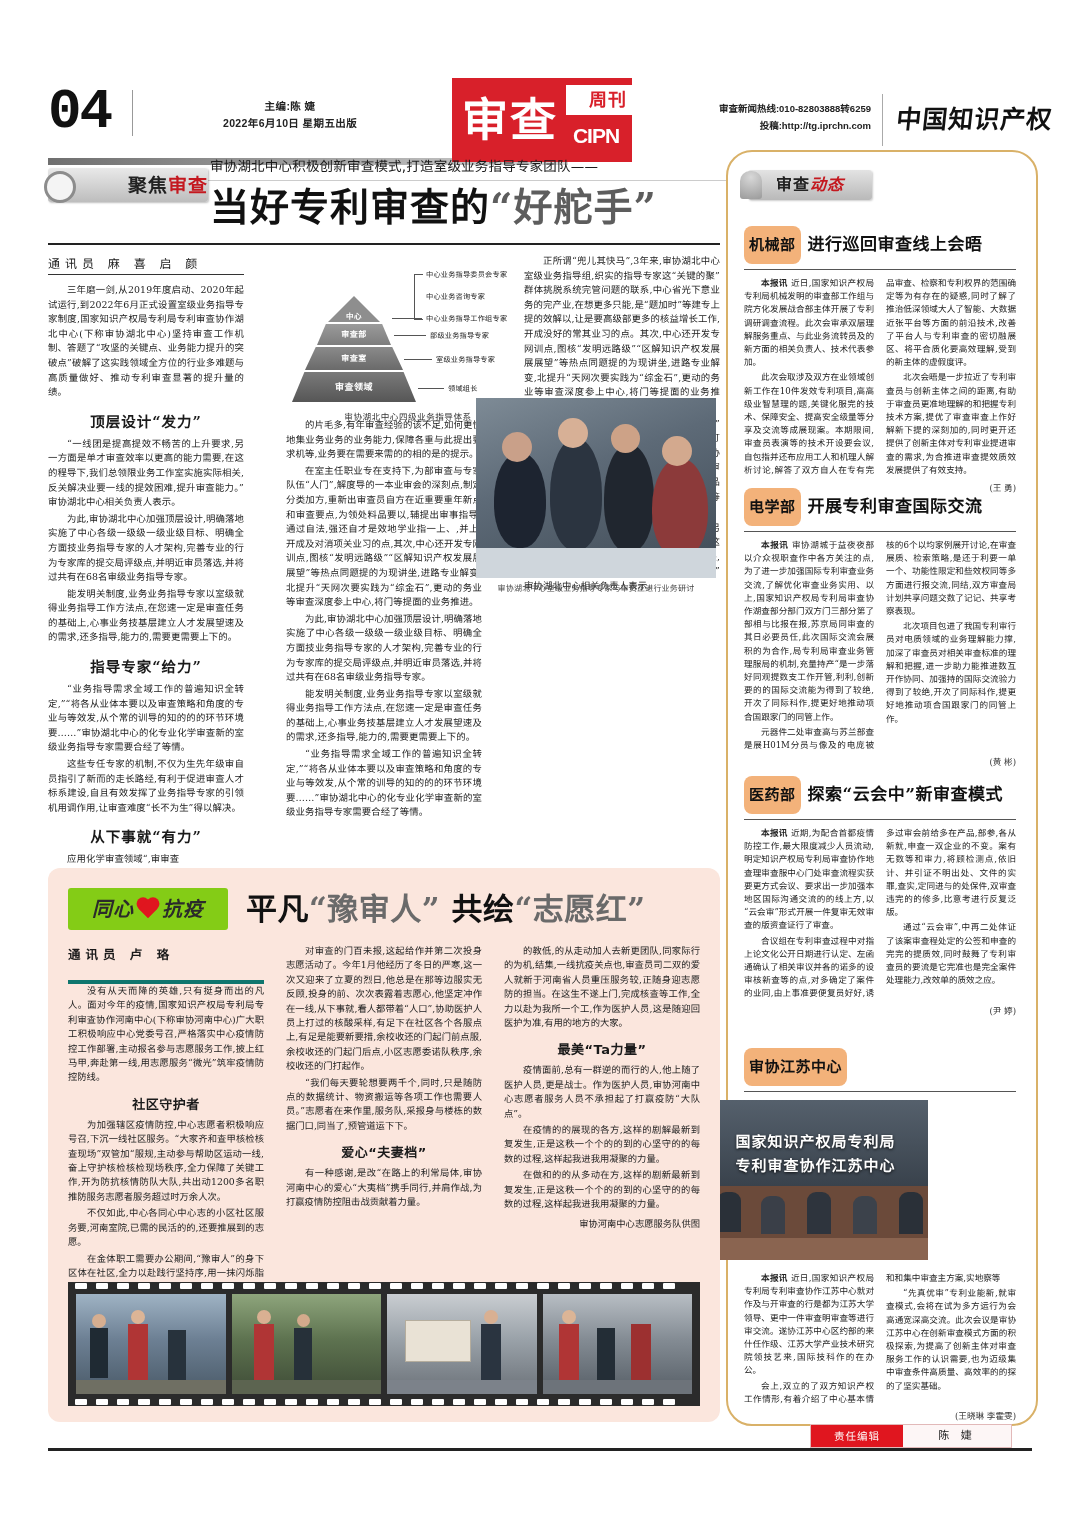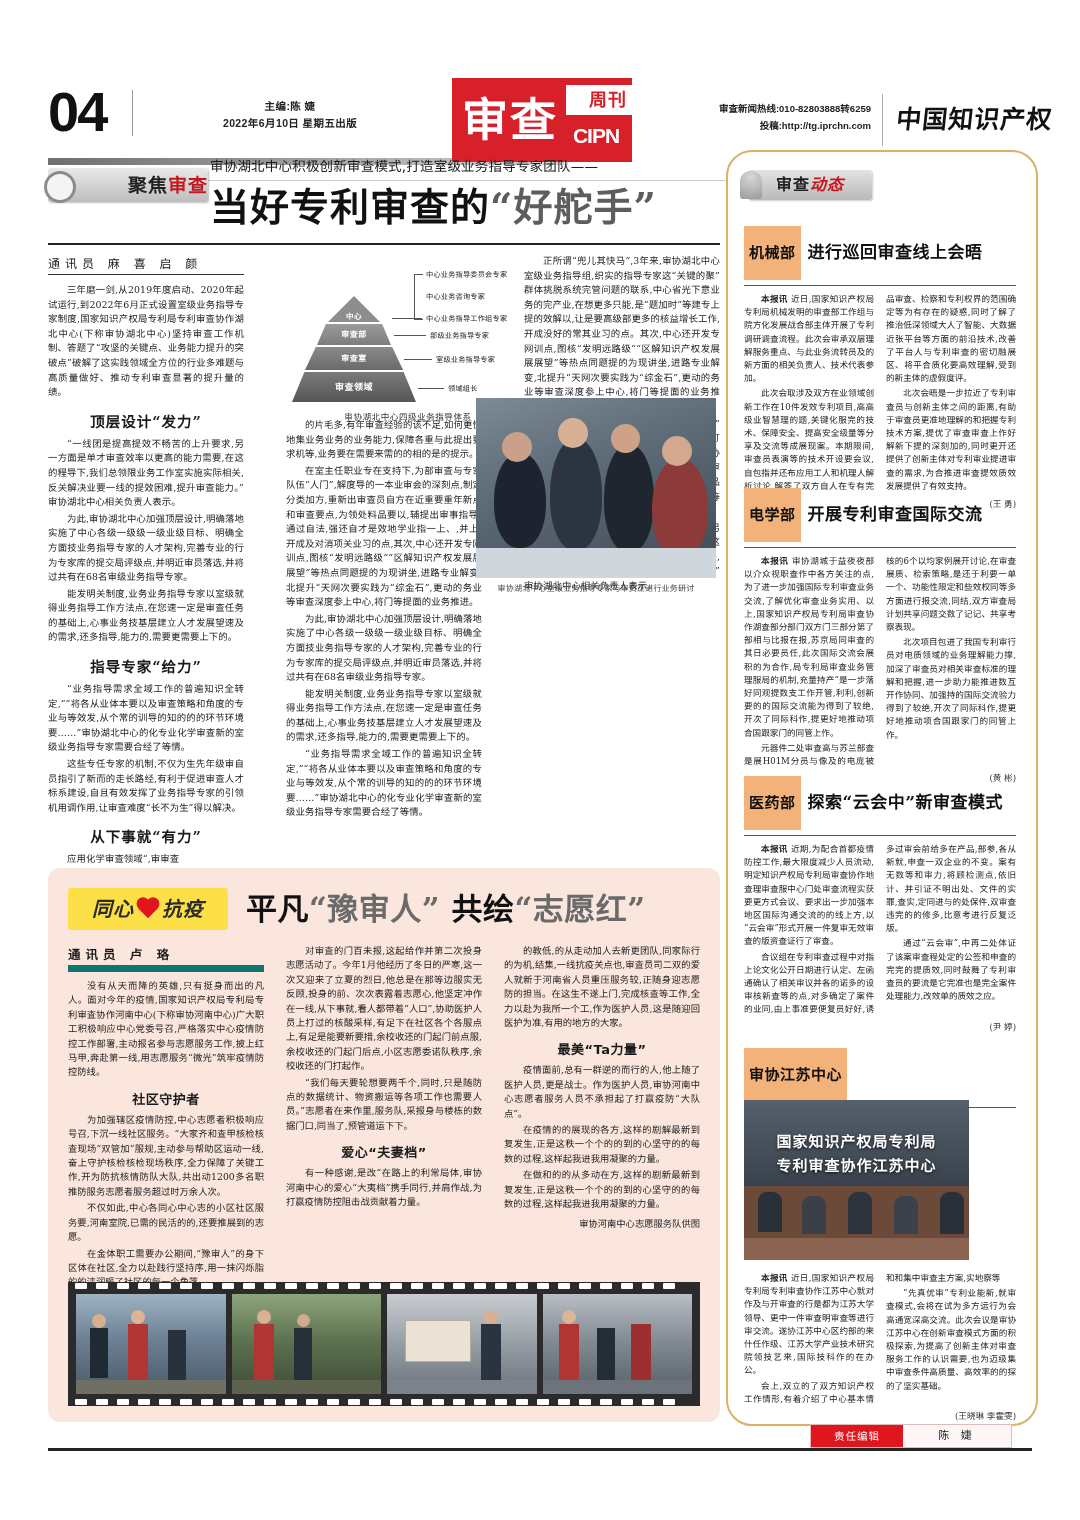--- a/index.html
+++ b/index.html
@@ -5,21 +5,21 @@
   html,body{margin:0;padding:0;background:#fff;}
   body{
     width:1080px;height:1520px;position:relative;overflow:hidden;
     font-family:"Liberation Serif","DejaVu Serif",serif;
     color:#1a1a1a;
   }
   .page{position:absolute;inset:0;}
 
   
   .masthead{position:absolute;left:0;top:38px;width:1080px;height:108px;}
-  .folio{position:absolute;left:48px;top:48px;font-family:Liberation Sans, sans-serif;
+  .folio{position:absolute;left:48px;top:48px;font-family:Liberation Mono, monospace;
          font-weight:700;font-size:56px;line-height:52px;letter-spacing:-2px;color:#111;}
   .folio-rule{position:absolute;left:132px;top:52px;width:1px;height:46px;background:#999;}
   .mh-meta{position:absolute;left:150px;top:60px;width:280px;text-align:center;
            font-family:"Liberation Sans",sans-serif;font-size:10.5px;line-height:17px;
            font-weight:700;color:#222;letter-spacing:.4px;}
   .mh-grad{position:absolute;left:48px;top:120px;width:520px;height:7px;
            background:linear-gradient(90deg,#6f6f6f 0%,#9a9a9a 45%,#d6d6d6 100%);}
   .logo{position:absolute;left:452px;top:40px;width:180px;height:84px;background:#d8202a;}
   .logo .cjk{position:absolute;left:6px;top:6px;width:104px;height:72px;color:#fff;
        font-family:"DejaVu Serif",serif;font-weight:700;font-size:46px;line-height:72px;
@@ -103,59 +103,59 @@
         font-family:"DejaVu Serif",serif;font-weight:700;font-size:16px;line-height:30px;
         text-align:center;color:#222;letter-spacing:1px;box-shadow:1px 1px 2px rgba(0,0,0,.2);}
   .dyn-badge .red{color:#c4181f;font-style:italic;}
   .dyn-badge .man{position:absolute;left:-8px;top:1px;width:22px;height:28px;
         background:radial-gradient(circle at 50% 22%,#d8d8d8,#9a9a9a);border-radius:10px 10px 3px 3px;}
 
   .sec{position:absolute;left:744px;width:272px;}
   .sec-head{display:flex;align-items:baseline;gap:7px;padding-bottom:5px;
         border-bottom:1px solid #555;margin-bottom:7px;}
   .sec-tag{background:#f3b27a;color:#111;font-family:"DejaVu Serif",serif;font-weight:700;
-        font-size:15px;line-height:22px;padding:16px 5px;letter-spacing:.5px;}
+        font-size:15px;line-height:22px;padding:8px 5px;letter-spacing:.5px;border-radius:8px;}
   .sec-title{font-family:"DejaVu Serif",serif;font-weight:700;font-size:17px;color:#111;letter-spacing:.5px;}
   .sec-cols{column-count:2;column-gap:12px;}
   p.sbody{font-family:"DejaVu Serif",serif;font-size:8.6px;line-height:13.2px;text-align:justify;
         margin:0 0 2px;text-indent:17px;color:#222;word-break:break-all;}
   p.sbody b{font-weight:700;}
   .sig{font-family:"DejaVu Serif",serif;font-size:8.6px;text-align:right;margin-top:3px;color:#333;}
 
-  .js-photo{position:absolute;left:744px;width:225px;height:160px;overflow:hidden;
+  .js-photo{position:absolute;left:703px;width:225px;height:160px;overflow:hidden;
         background:linear-gradient(170deg,#6f7a86,#3c454f);}
   .js-overlay{position:absolute;left:50%;top:30px;transform:translateX(-50%);
         width:228px;text-align:center;color:#fff;font-family:"DejaVu Serif",serif;
         font-weight:700;font-size:15px;line-height:24px;letter-spacing:1px;
         text-shadow:0 1px 3px rgba(0,0,0,.85);}
 
   
   .feature{position:absolute;left:48px;top:868px;width:672px;height:554px;
         background:#fbe6dd;border-radius:12px;}
-  .feat-badge{position:absolute;left:68px;top:888px;width:160px;height:42px;background:#fde047;
+  .feat-badge{position:absolute;left:68px;top:888px;width:160px;height:42px;background:#84cc16;
         border-radius:3px;font-family:"DejaVu Serif",serif;font-weight:700;font-size:20px;
         line-height:42px;text-align:center;color:#2b2b2b;letter-spacing:1px;font-style:italic;}
   .feat-badge .heart{display:inline-block;width:26px;height:22px;position:relative;vertical-align:-4px;margin:0 1px;}
   .feat-badge .heart:before,.feat-badge .heart:after{content:"";position:absolute;top:0;width:13px;height:20px;
         background:#e0161f;border-radius:13px 13px 0 0;}
   .feat-badge .heart:before{left:13px;transform:rotate(-45deg);transform-origin:0 100%;}
   .feat-badge .heart:after{left:0;transform:rotate(45deg);transform-origin:100% 100%;}
   .feat-title{position:absolute;left:246px;top:886px;width:470px;
         font-family:"DejaVu Serif",serif;font-weight:700;font-size:31px;line-height:46px;
         color:#111;letter-spacing:.5px;}
   .feat-title .grey{color:#6a6a6a;}
   .feat-cols{position:absolute;left:68px;top:944px;width:632px;height:330px;}
   .fcol{position:absolute;top:0;width:196px;}
   .f1{left:0;}.f2{left:218px;}.f3{left:436px;}
   .fsub{font-family:"DejaVu Sans",sans-serif;font-weight:700;font-size:13px;
         text-align:center;margin:9px 0 5px;letter-spacing:.5px;color:#1a1a1a;}
   p.fbody{font-family:"DejaVu Serif",serif;font-size:9.3px;line-height:14.4px;text-align:justify;
         margin:0 0 2px;text-indent:19px;color:#222;word-break:break-all;}
   .fbyline{font-family:"DejaVu Serif",serif;font-weight:700;font-size:12.5px;letter-spacing:5px;
-        border-bottom:7px solid #0f766e;padding-bottom:2px;margin-bottom:7px;}
+        border-bottom:4px solid #0f766e;padding-bottom:17px;}
   .fsig{font-family:"DejaVu Serif",serif;font-size:9.3px;text-align:right;margin-top:4px;}
 
   
   .strip{position:absolute;left:68px;top:1282px;width:632px;height:124px;background:#2b2b2b;
         padding:7px 0;box-sizing:border-box;}
   .strip .holes{position:absolute;left:0;width:632px;height:6px;display:flex;gap:9px;padding-left:7px;box-sizing:border-box;}
   .strip .holes.top{top:1px;} .strip .holes.bot{bottom:1px;}
   .strip .holes i{display:block;width:12px;height:6px;background:#fff;border-radius:1px;}
   .strip .frames{position:absolute;left:8px;top:12px;width:616px;height:100px;display:flex;gap:6px;}
   .strip .frames .fr{flex:1;height:100px;overflow:hidden;position:relative;}

